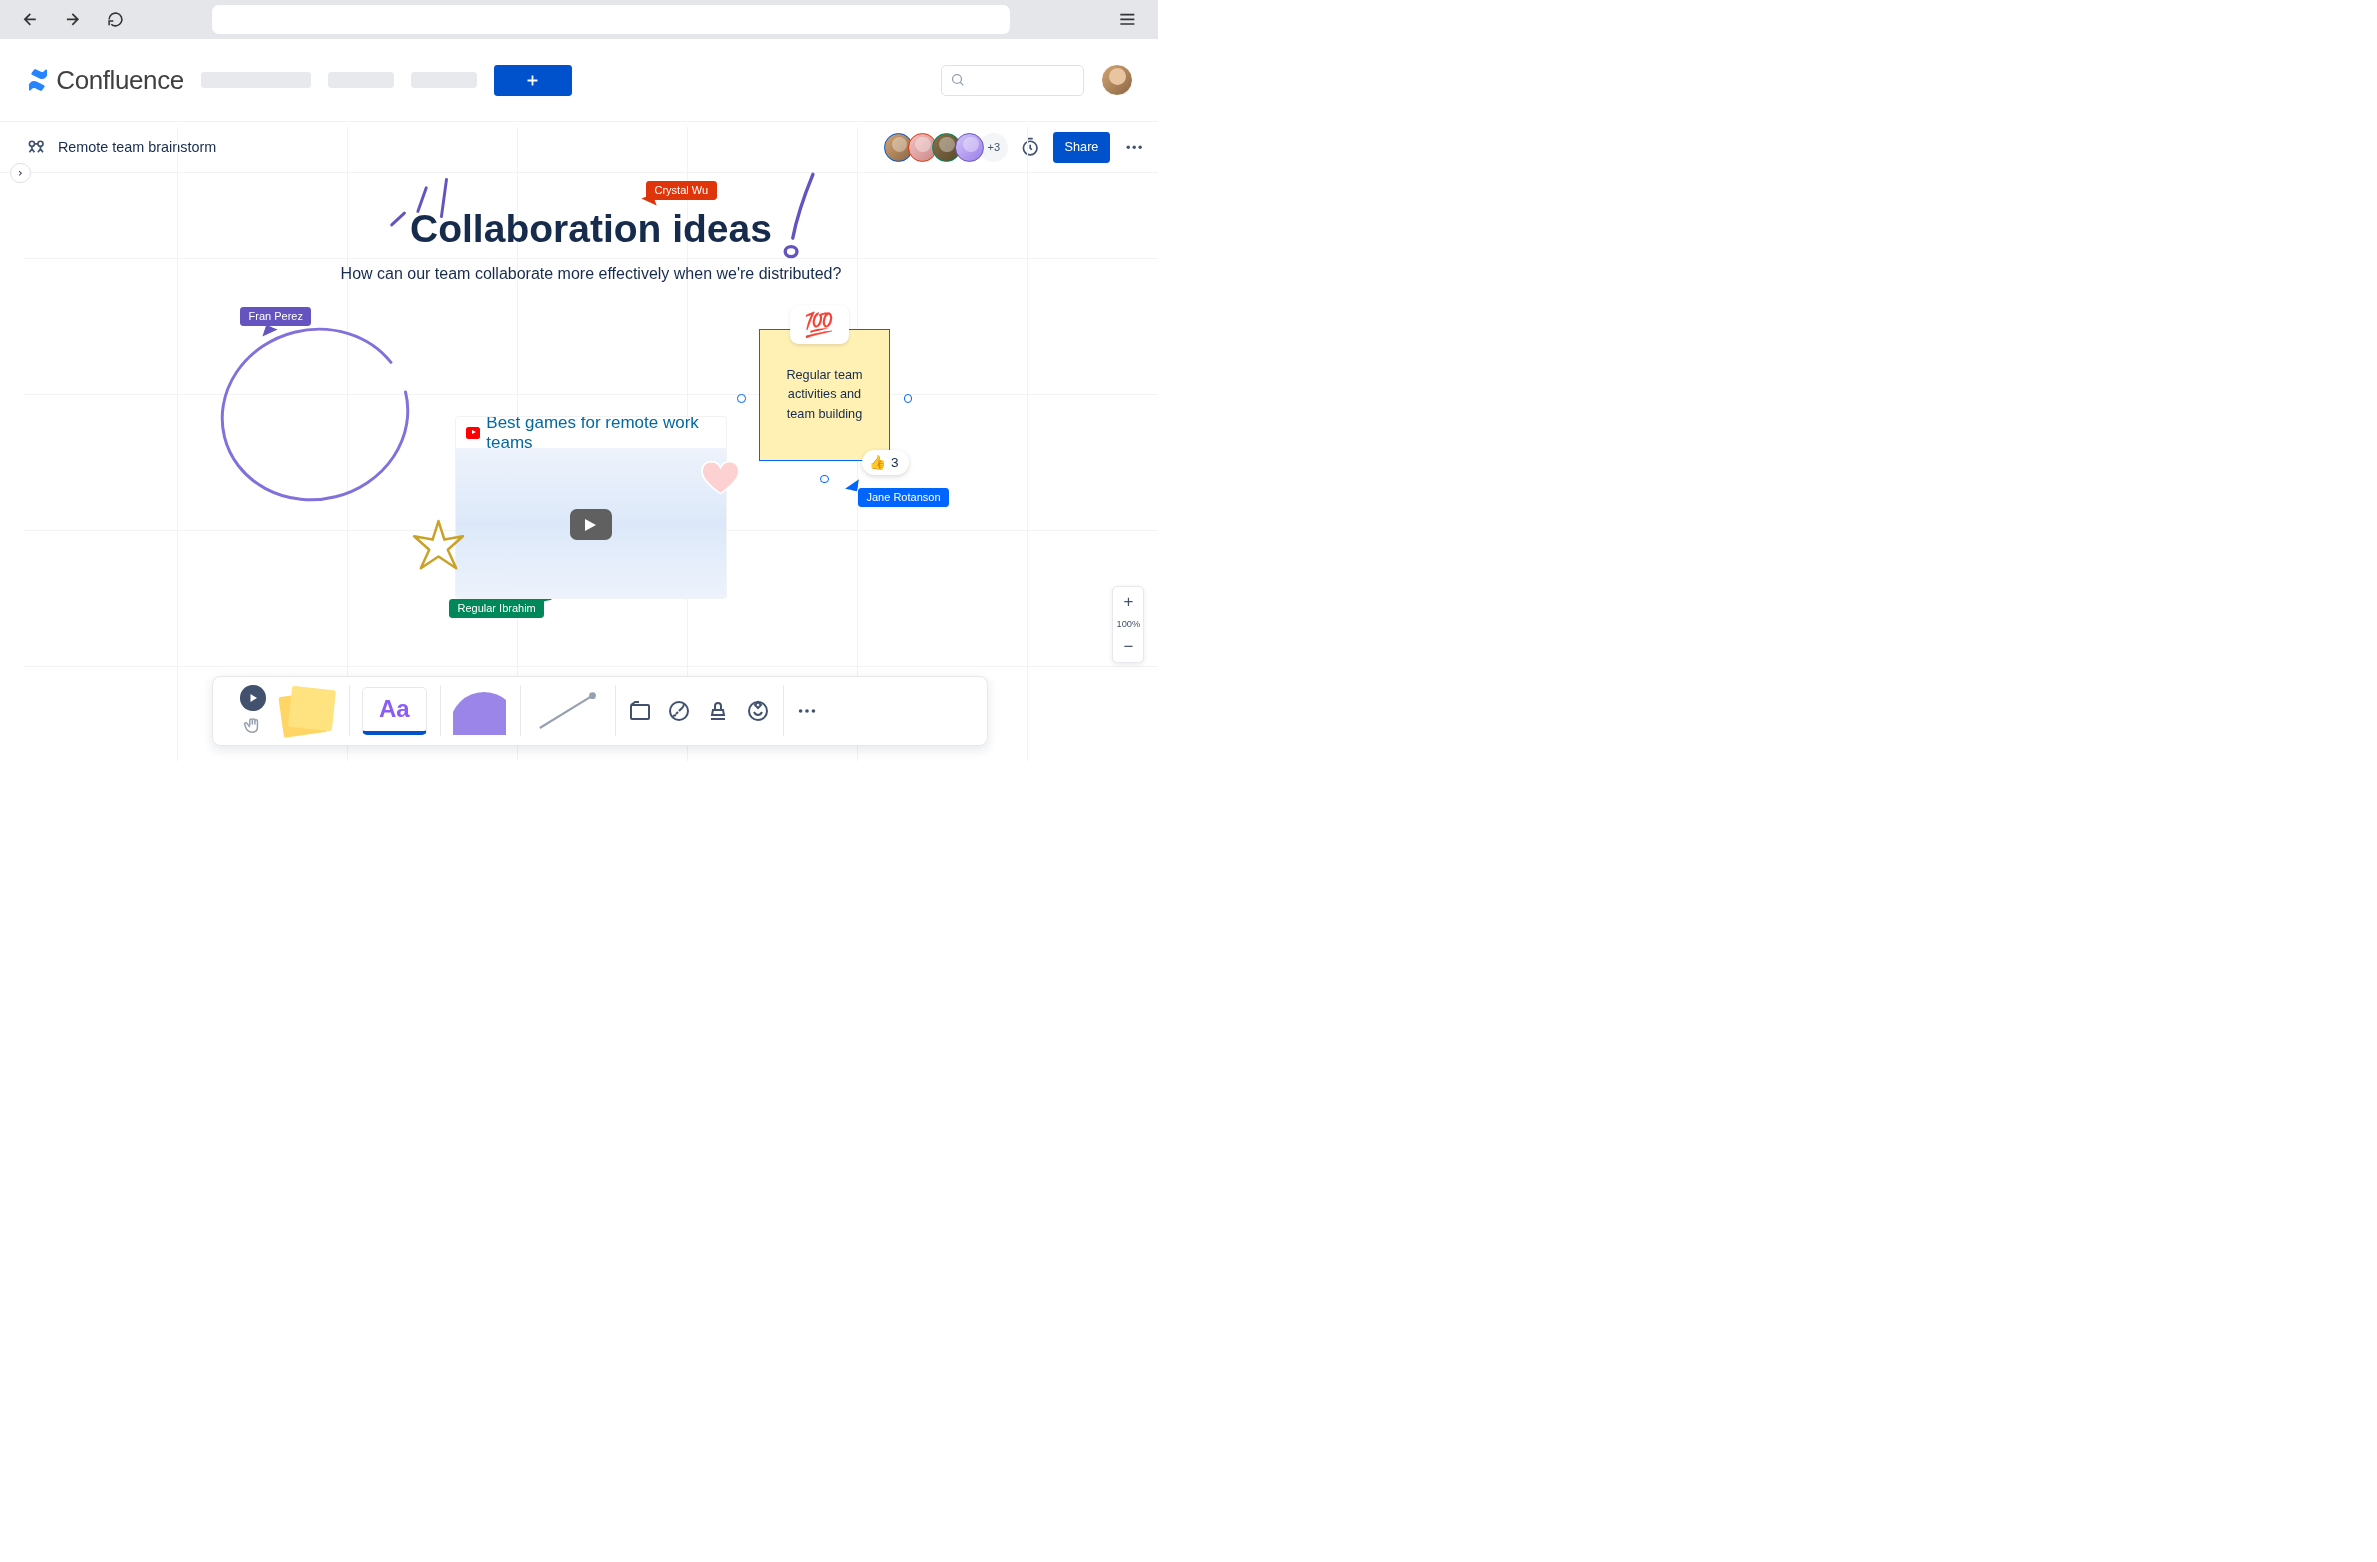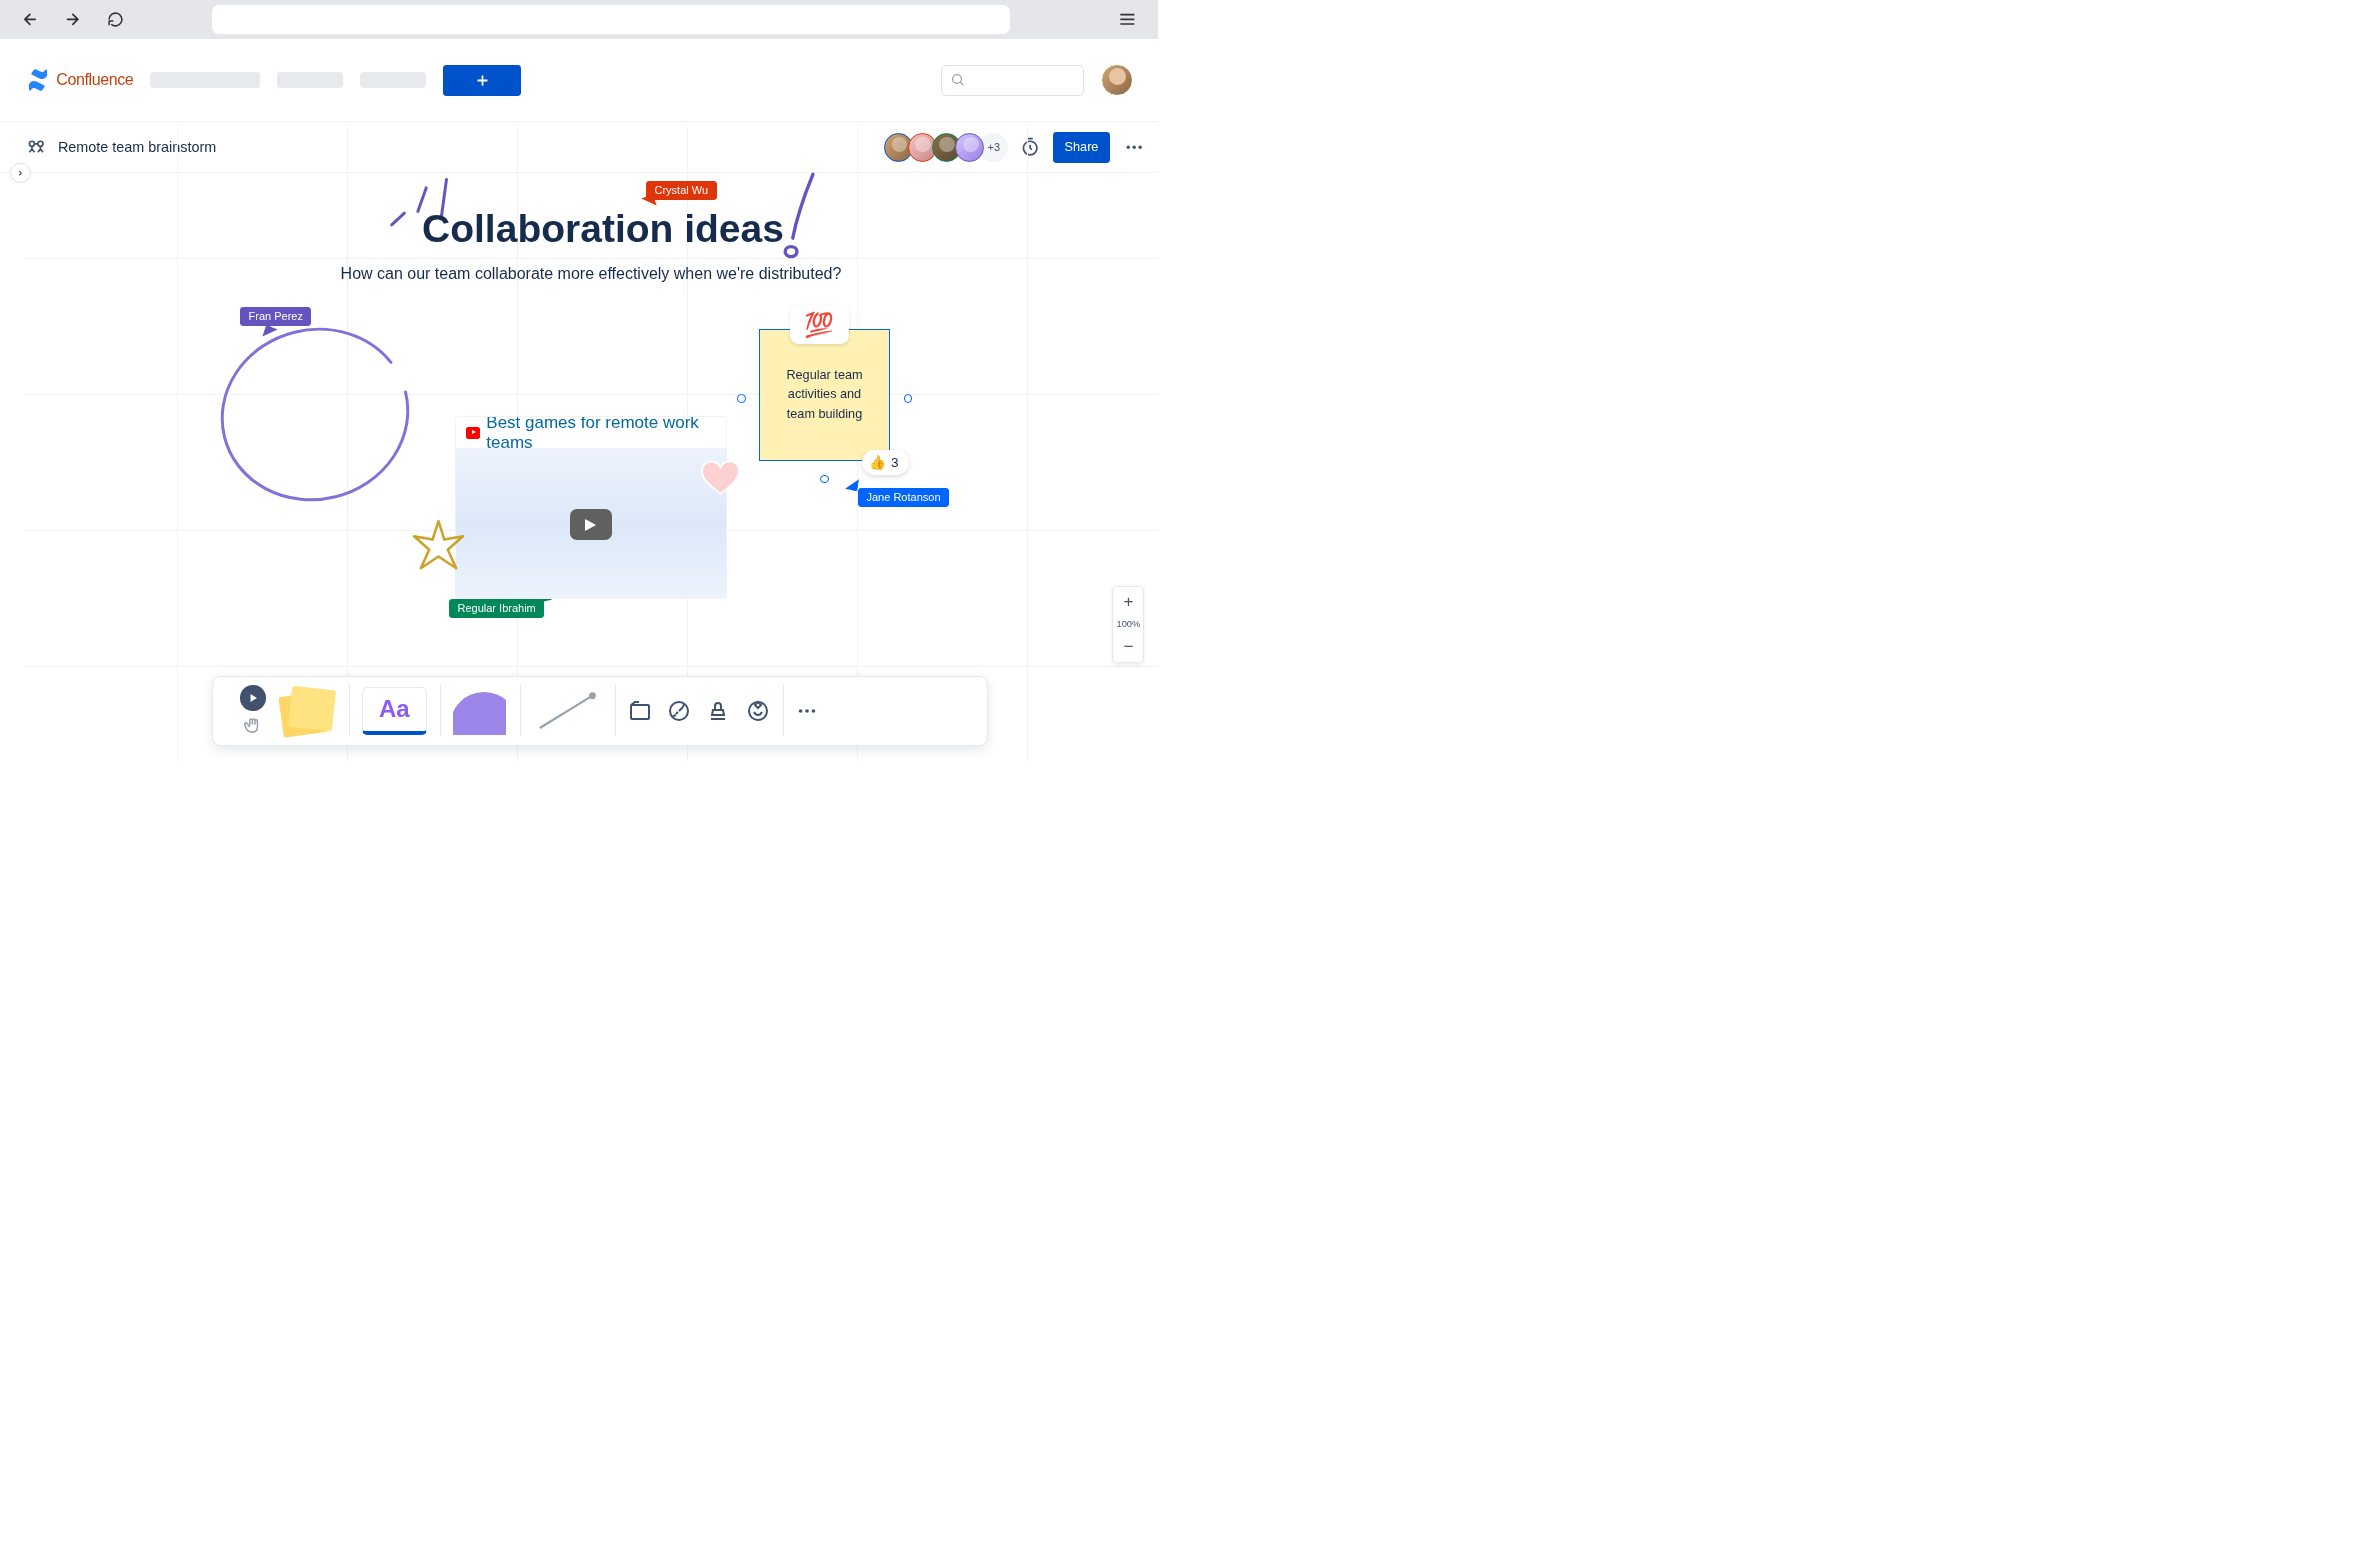--- a/index.html
+++ b/index.html
@@ -8,21 +8,21 @@
 
 .browser-bar { height: 39px; background: #e5e6e9; display: flex; align-items: center; padding: 0 17px; gap: 15.3px; }
 .browser-btn { width: 27px; height: 27px; display: flex; align-items: center; justify-content: center; color: #333; cursor: pointer; }
 .url-bar { flex: 1; max-width: 798px; height: 29px; background: #fff; border-radius: 6.8px; margin-left: 68px; }
 .hamburger { margin-left: auto; }
 
 
 .top-nav { height: 83px; background: #fff; display: flex; align-items: center; padding: 0 25.5px; gap: 17px; border-bottom: 0.8px solid #f1f2f4; }
 .logo-wrap { display: flex; align-items: center; gap: 6.8px; }
 .logo-mark { width: 24px; height: 24px; color: #2684FF; }
-.logo-text { font-size: 16px; font-weight: 500; color: #c2410c; letter-spacing: -0.4px; }
+.logo-text { font-size: 26px; font-weight: 500; color: #404040; letter-spacing: -0.4px; }
 .nav-placeholder { height: 15.3px; background: #e8e9ec; border-radius: 3.4px; }
 .nav-ph-1 { width: 110px; }
 .nav-ph-2 { width: 66px; }
 .nav-ph-3 { width: 66px; }
 .create-btn { width: 78px; height: 31px; background: #0052cc; border-radius: 3.4px; display: flex; align-items: center; justify-content: center; color: #fff; font-size: 20.4px; cursor: pointer; }
 .search-box { width: 143px; height: 31px; border: 1.7px solid #dfe1e6; border-radius: 5.1px; display: flex; align-items: center; padding: 0 8.5px; margin-left: auto; }
 .avatar-me { width: 32px; height: 32px; border-radius: 50%; background: linear-gradient(135deg,#d4a574 0%,#8b6744 100%); border: 1.7px solid #fff; position: relative; overflow: hidden; }
 .avatar-me::after { content:''; position:absolute; width:17px; height:17px; background:#e8c4a0; border-radius:50%; top:3.4px; left:7.6px; }
 
 
@@ -40,21 +40,21 @@
 .av-4 { background: linear-gradient(135deg,#d4c5f9,#9b7ee8); border-color:#6554c0; }
 .avatar::after { content:''; position:absolute; width:15.3px; height:15.3px; background:rgba(255,255,255,.35); border-radius:50%; top:3.4px; left:6.8px; }
 .av-more { width: 29px; height: 29px; border-radius: 50%; background: #f4f5f7; display: flex; align-items: center; justify-content: center; font-size: 11px; color: #42526e; margin-left: -5.1px; }
 .timer-icon { width: 20.4px; height: 20.4px; color: #42526e; margin: 0 3.4px; }
 .share-btn { height: 31px; padding: 0 12px; background: #0052cc; color: #fff; border-radius: 3.4px; font-size: 12.7px; display: flex; align-items: center; cursor: pointer; }
 .more-icon { width: 20.4px; color: #42526e; margin-left: 5.1px; }
 
 
 .canvas { position: absolute; top: 127px; left: 24px; right: 0; bottom: 0; background-image: linear-gradient(#f1f2f4 0.8px, transparent 0.8px), linear-gradient(90deg, #f1f2f4 0.8px, transparent 0.8px); background-size: 170px 136px; background-position: -17px -5.1px; }
 
-.board-title { position: absolute; top: 80px; left: 50%; transform: translateX(-50%); font-size: 39px; font-weight: 700; color: #172b4d; white-space: nowrap; margin-left: 12px; }
+.board-title { position: absolute; top: 80px; left: 50%; transform: translateX(-50%); font-size: 39px; font-weight: 700; color: #172b4d; white-space: nowrap; }
 .board-subtitle { position: absolute; top: 138px; left: 50%; transform: translateX(-50%); font-size: 16px; color: #172b4d; white-space: nowrap; text-align: center; }
 
 
 .spark-lines { position: absolute; top: 49px; left: 355px; }
 .exclaim { position: absolute; top: 42px; left: 757px; }
 
 
 .cursor-tag { position: absolute; padding: 3.4px 8.5px; border-radius: 3.4px; font-size: 11px; color: #fff; display: flex; align-items: center; }
 .ct-red { background: #de350b; top: 54px; left: 622px; }
 .ct-red::before { content:''; position:absolute; left:-3.4px; bottom:-8.5px; border:6px solid transparent; border-top-color:#de350b; border-right-color:#de350b; transform:rotate(-20deg); }

